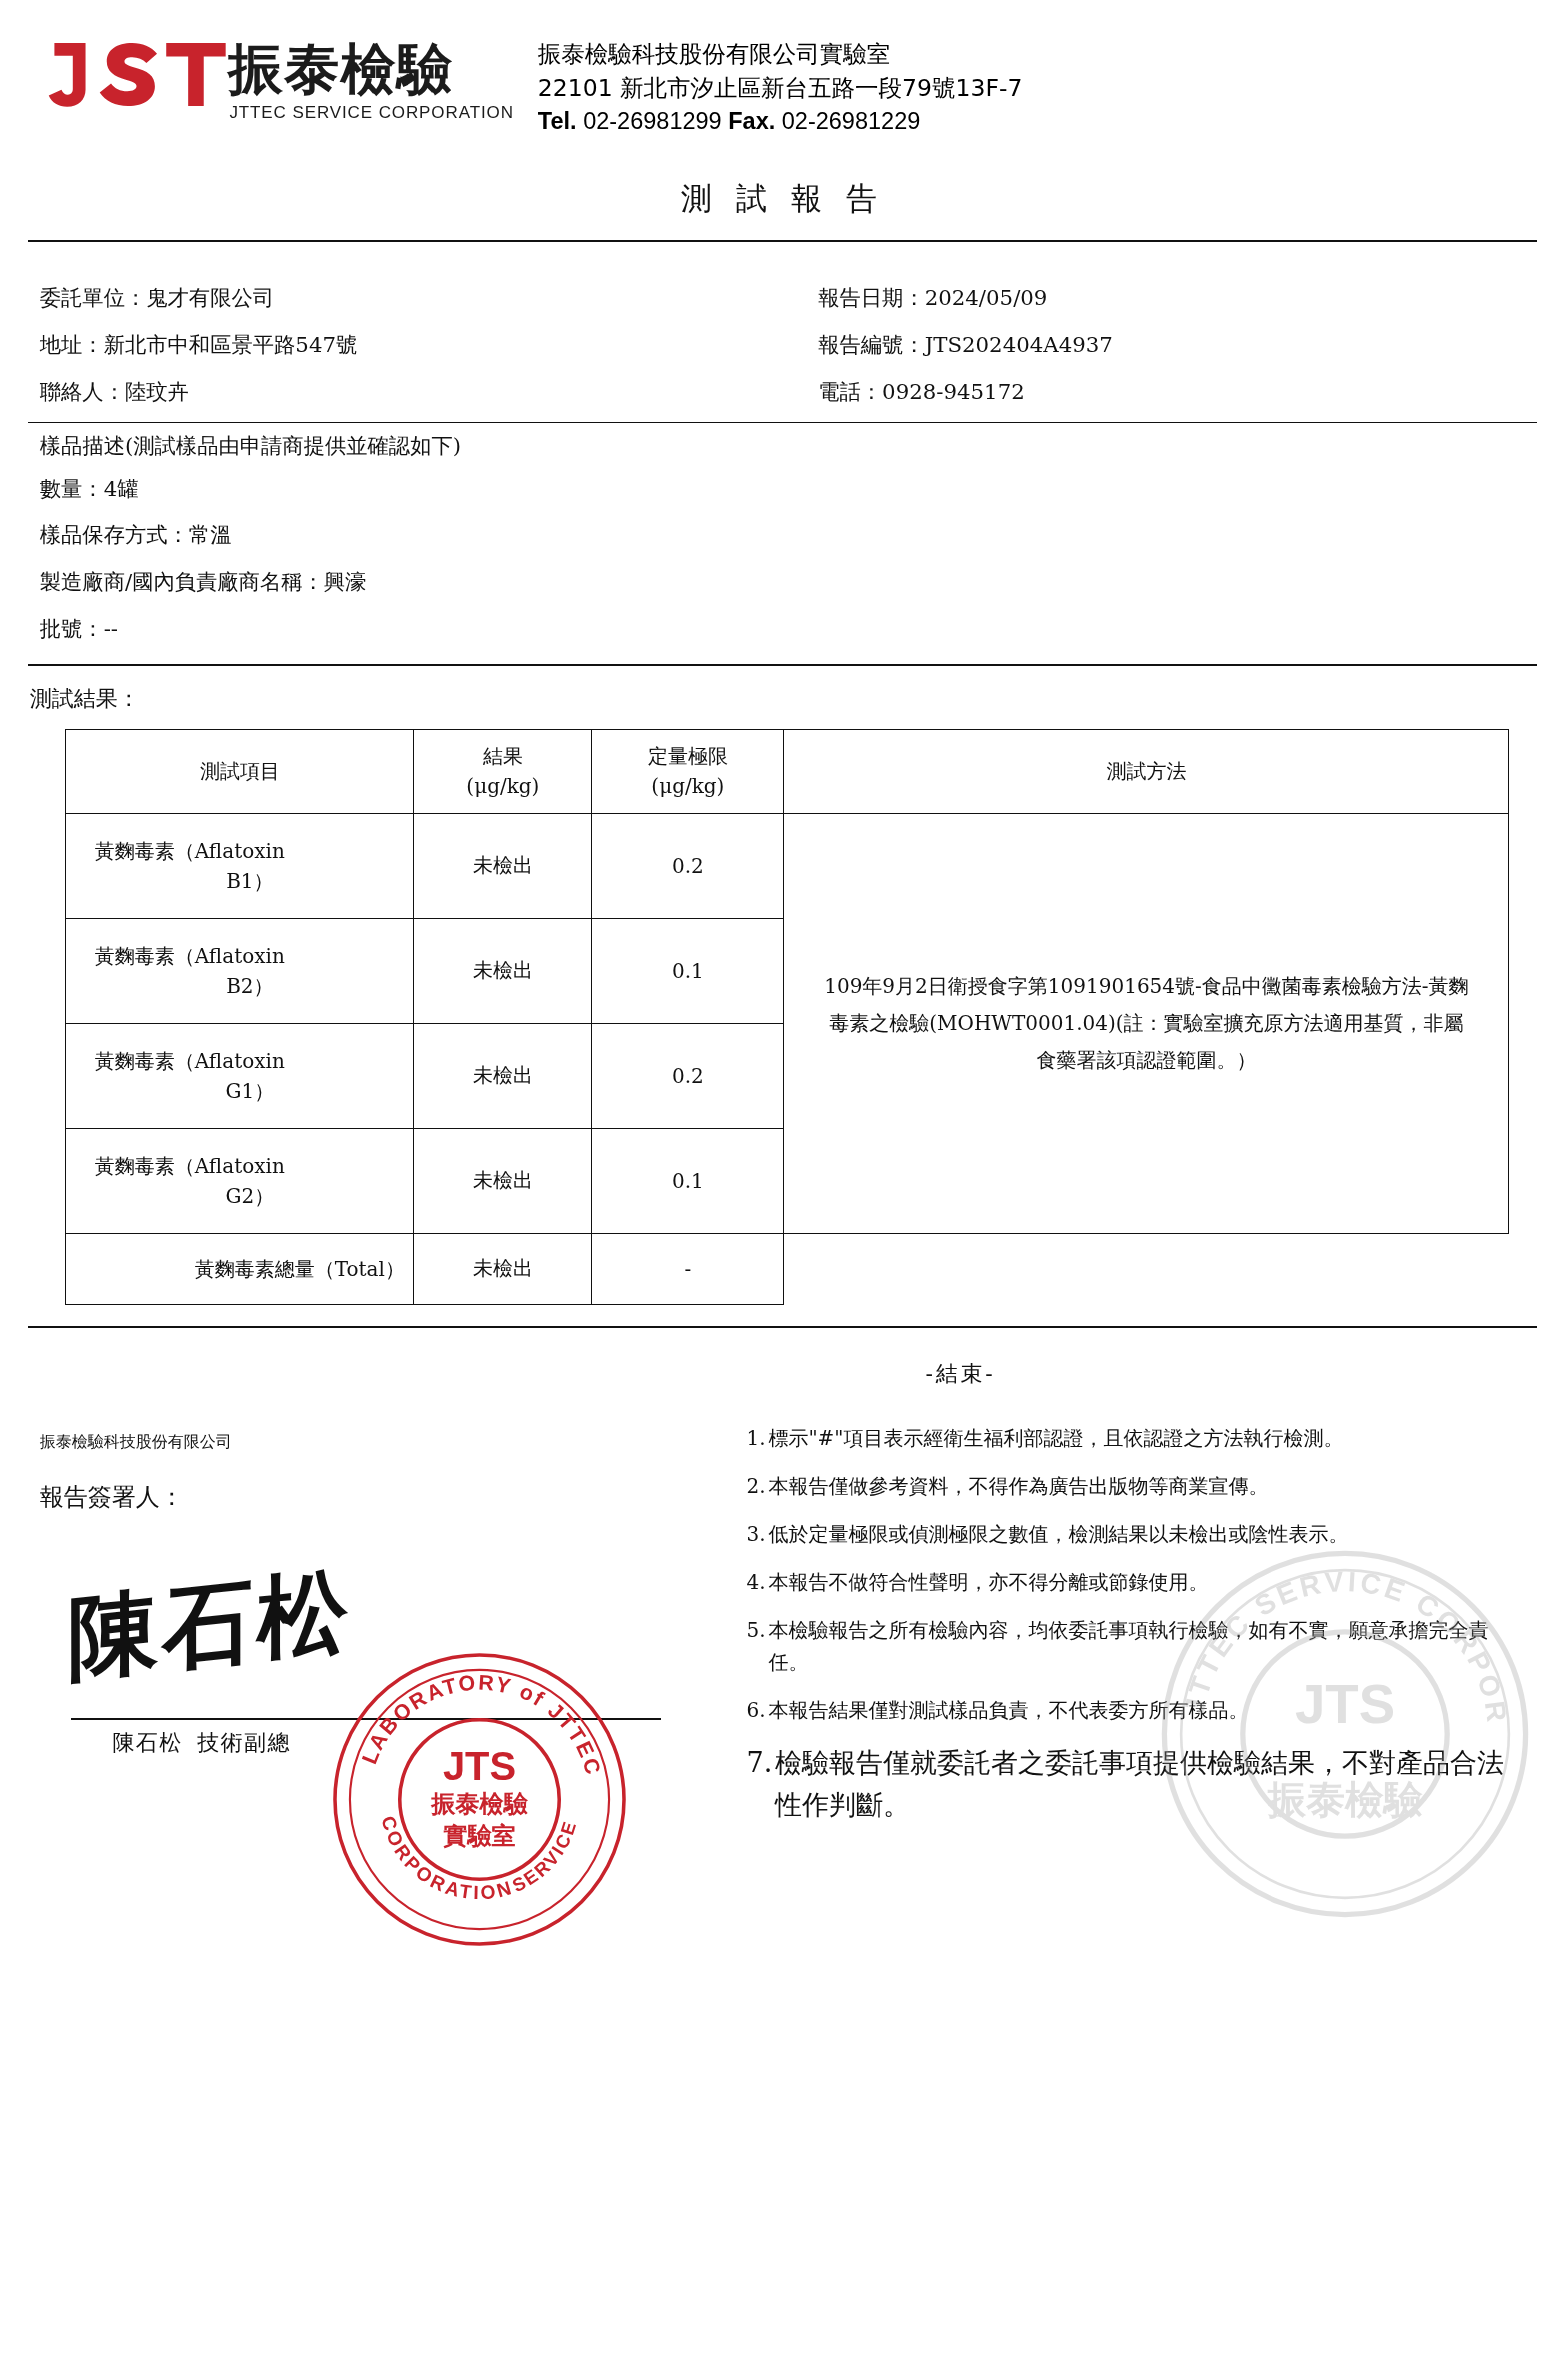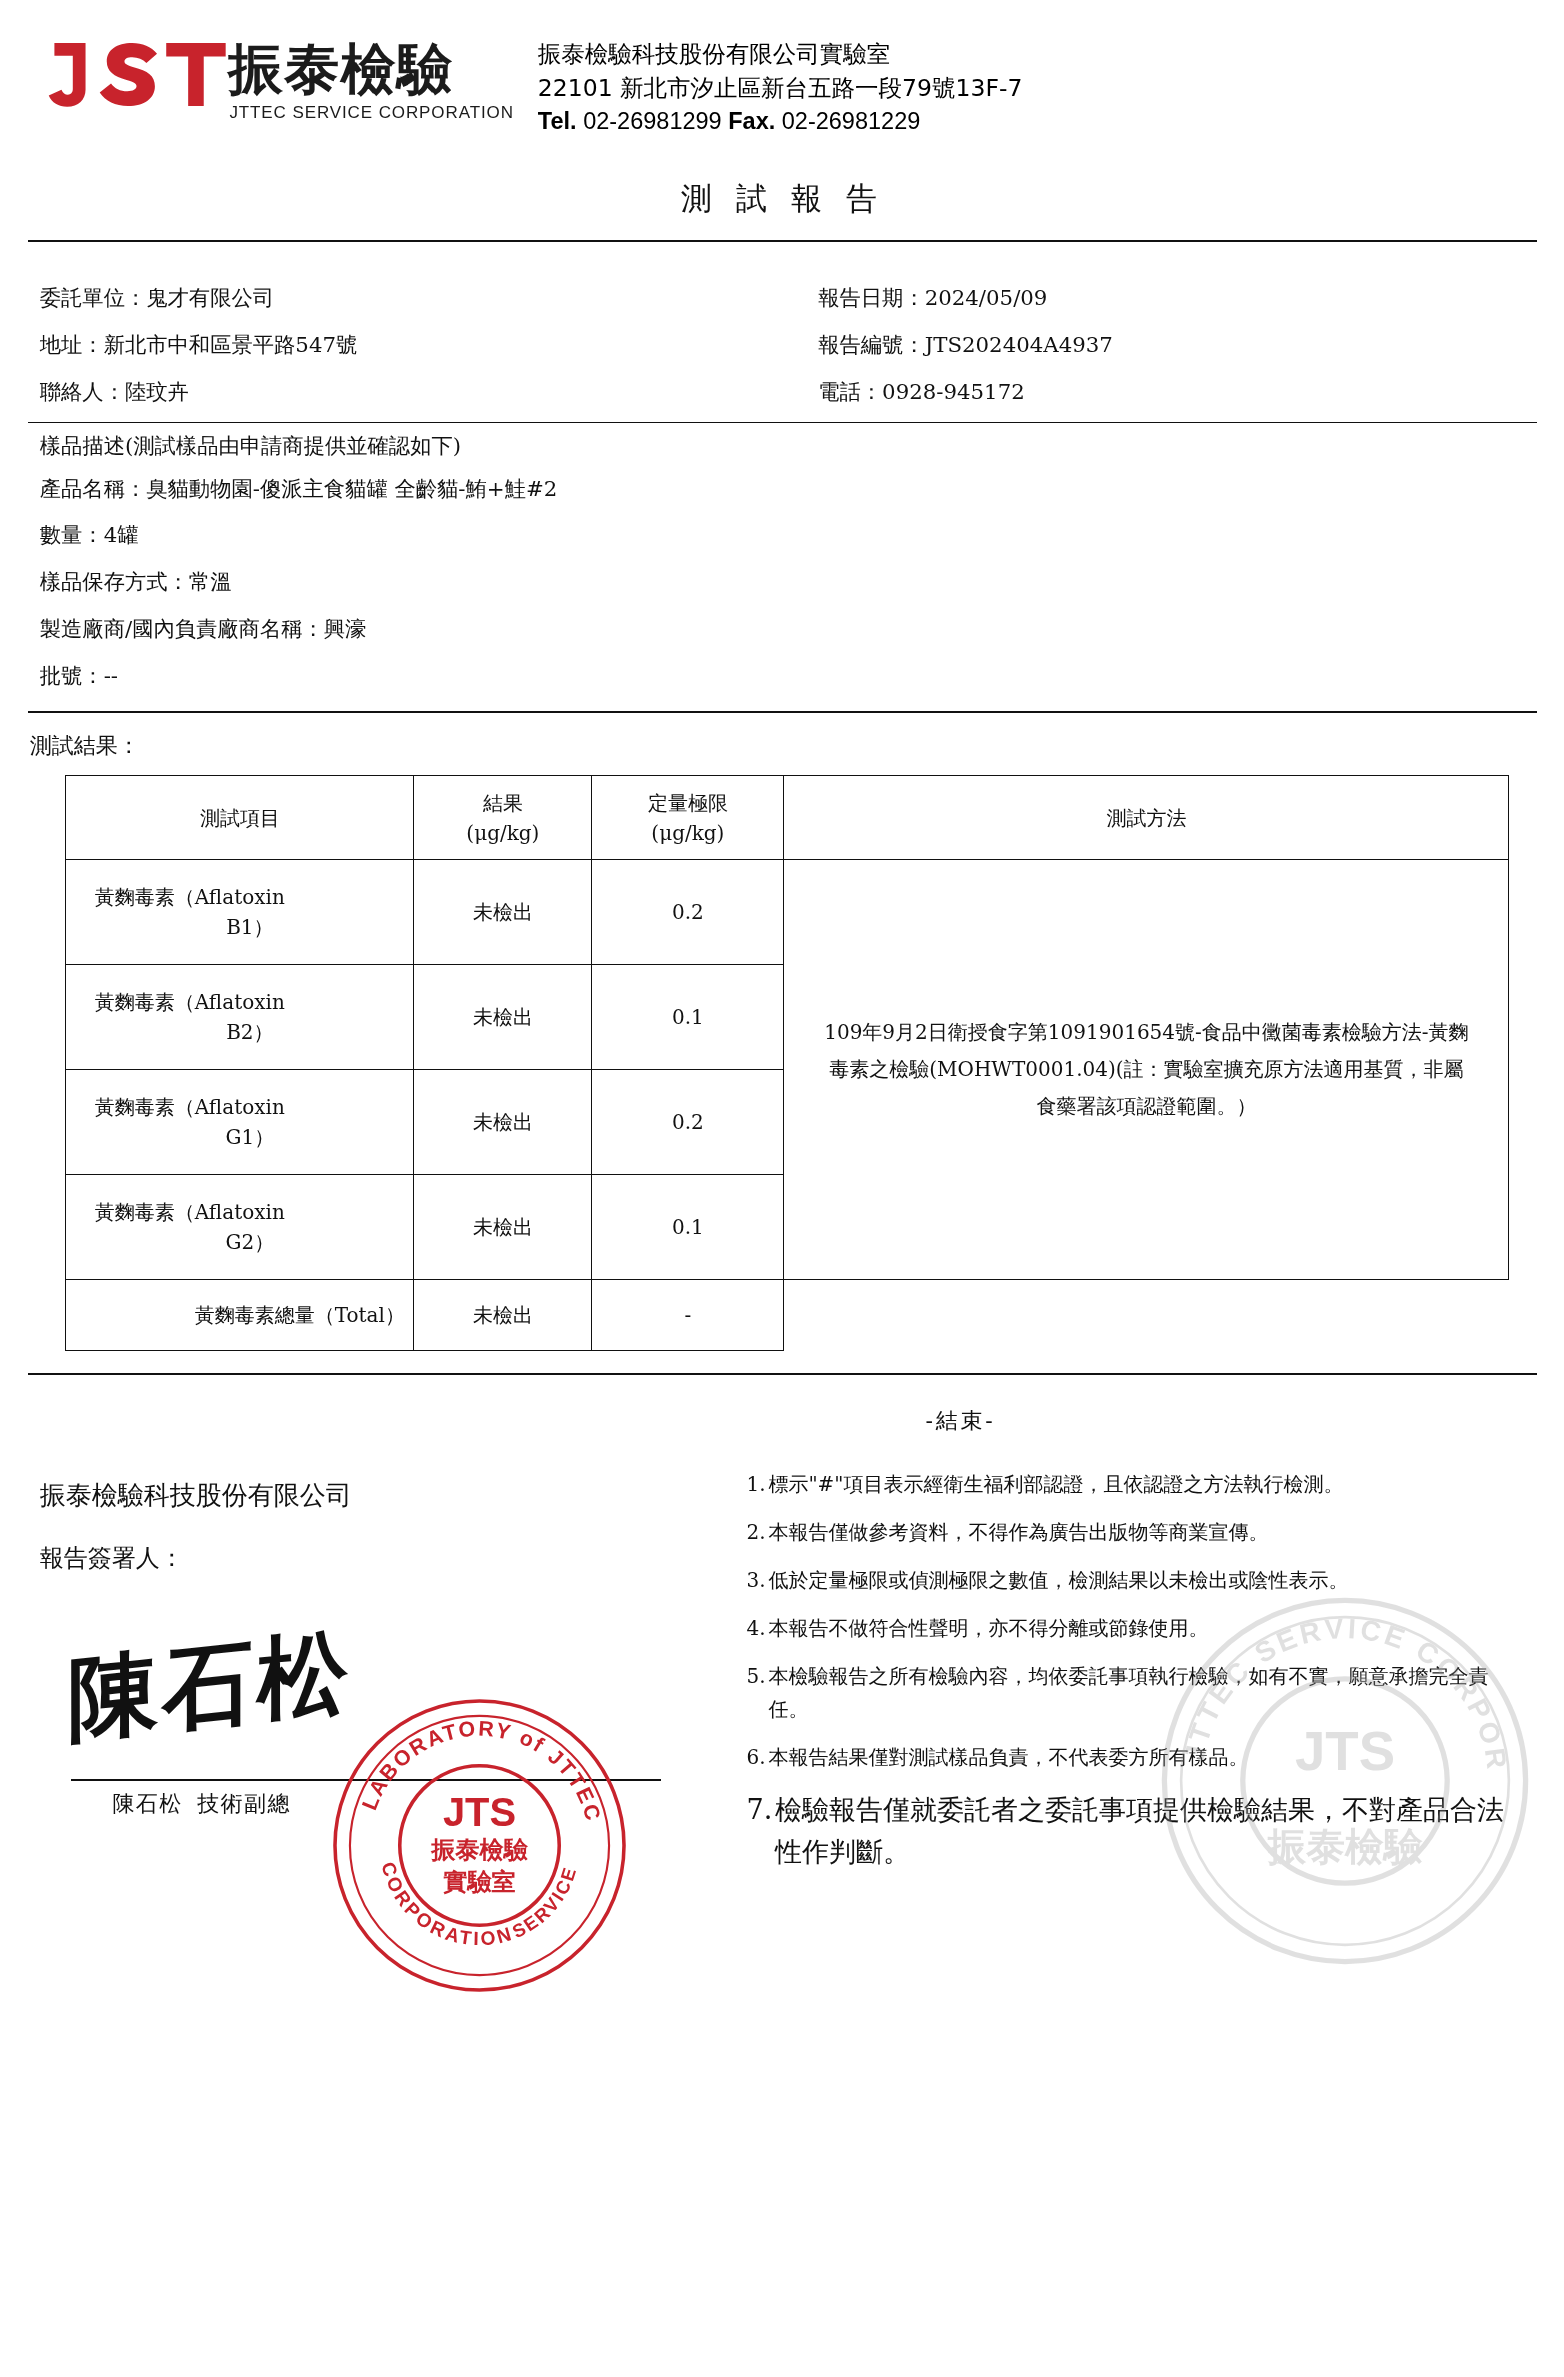--- a/index.html
+++ b/index.html
@@ -178,21 +178,21 @@
   .footer {
     display: flex;
     position: relative;
     padding-top: 18.5px;
   }
   .footer-left {
     width: 711px;
     position: relative;
   }
   .footer-left .corp {
-    font-size: 26px;
+    font-size: 16px;
     padding: 17px 0 0 11.4px;
     font-family: Liberation Mono, monospace;
   }
   .footer-left .signer {
     font-size: 24px;
     padding: 28.4px 0 0 11.4px;
     font-family: "DejaVu Serif", serif;
   }
   .sign-area {
     position: relative;
@@ -306,21 +306,20 @@
       <div class="row">電話：0928-945172</div>
     </div>
   </div>
 
   <hr class="hr-thin">
 
   <div class="sample-desc">樣品描述(測試樣品由申請商提供並確認如下)</div>
 
   <div class="info2">
     <div class="col left">
-      <div class="row">產品名稱：臭貓動物園-傻派主食貓罐 全齡貓-鮪+鮭#2</div>
       <div class="row">數量：4罐</div>
       <div class="row">樣品保存方式：常溫</div>
       <div class="row">製造廠商/國內負責廠商名稱：興濠</div>
       <div class="row">批號：--</div>
     </div>
   </div>
 
   <hr class="hr-thick">
 
   <div class="results-label">測試結果：</div>

